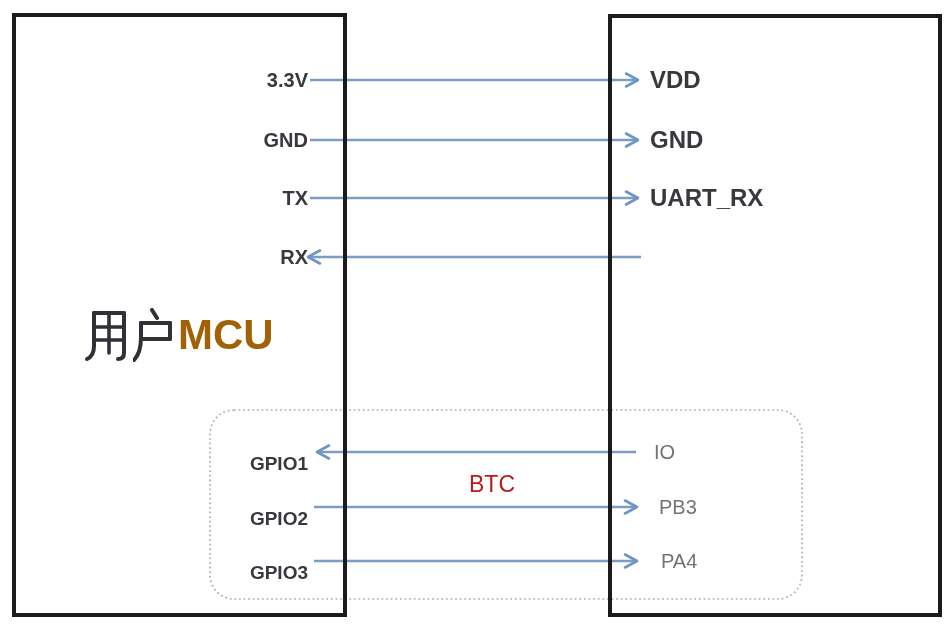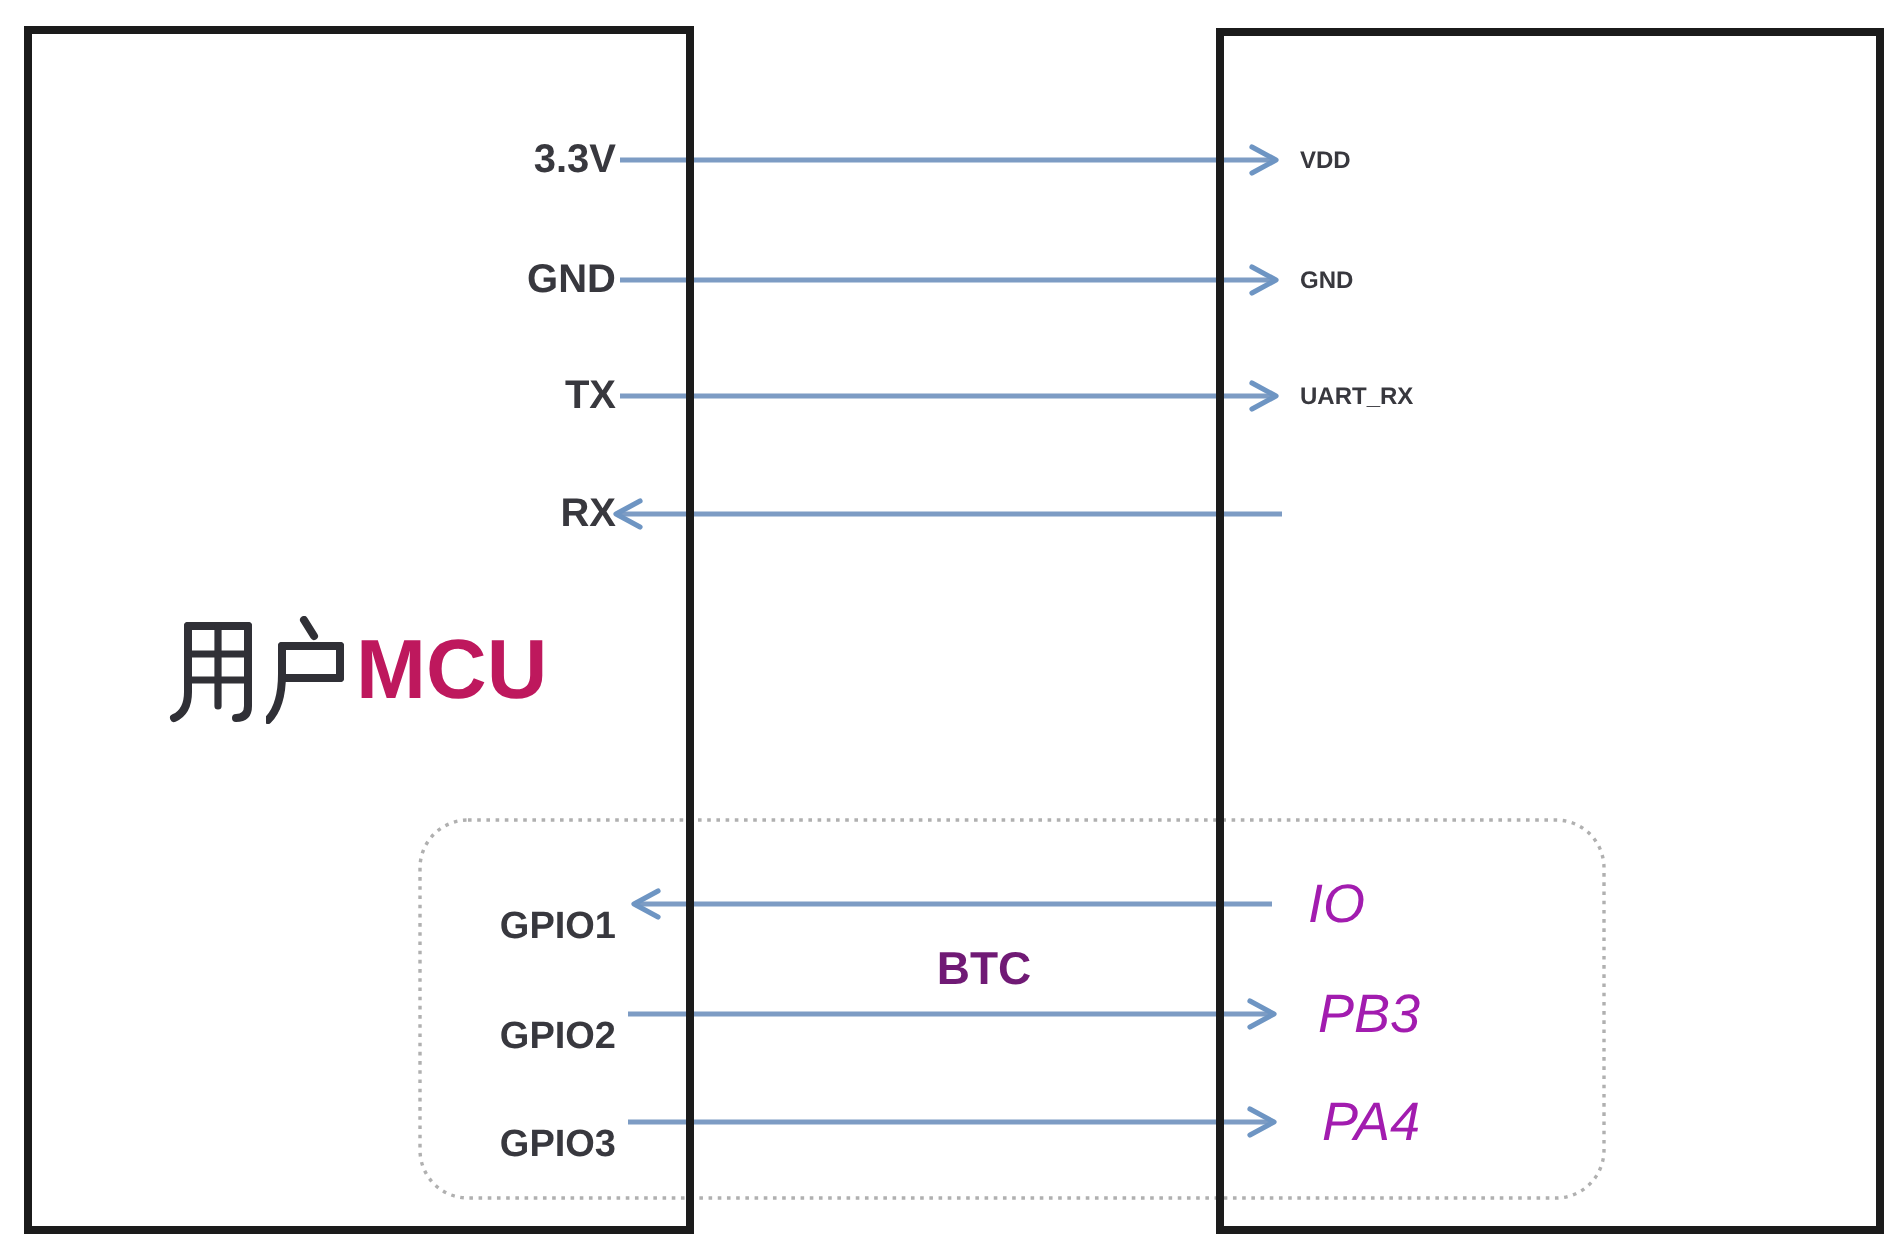--- a/index.html
+++ b/index.html
@@ -45,53 +45,52 @@
     font-weight: bold;
     font-size: 20px;
     line-height: 26px;
     height: 26px;
   }
   .pin-label.left-side {
     right: 646px;
     text-align: right;
   }
   .pin-label.left-side.gpio { font-size: 19px; margin-top: 12px; }
-  .pin-label.right-side.main { font-size: 12px; }
+  .pin-label.right-side.main { font-size: 24px; }
   .pin-label.right-side.gpio {
     font-weight: normal;
-    color: #a21caf;
-    font-size: 27px;
+    color: #737373;
+    font-size: 20px;
     line-height: 30px;
     height: 30px;
-    font-style: italic;
   }
   .wire-label {
     position: absolute;
     transform: translateX(-50%);
     white-space: nowrap;
-    color: #701a75;
-    font-weight: bold;
+    color: #b91c1c;
+    font-weight: normal;
     font-size: 23px;
     line-height: 26px;
   }
   #mcu-title {
     position: absolute;
     left: 84px;
     top: 306px;
     height: 58px;
     display: flex;
     align-items: center;
     gap: 3px;
     z-index: 3;
   }
   #mcu-title .cjk-glyph { display: block; }
   #mcu-title .latin {
     font-size: 42px;
     font-weight: bold;
-    color: #be185d;
+    color: #a16207;
     letter-spacing: 0px;
     line-height: 58px;
   }
 </style>
 </head>
 <body>
 
 <div id="stage">
 
   <svg id="wires" viewBox="0 0 950 627" xmlns="http://www.w3.org/2000/svg">

